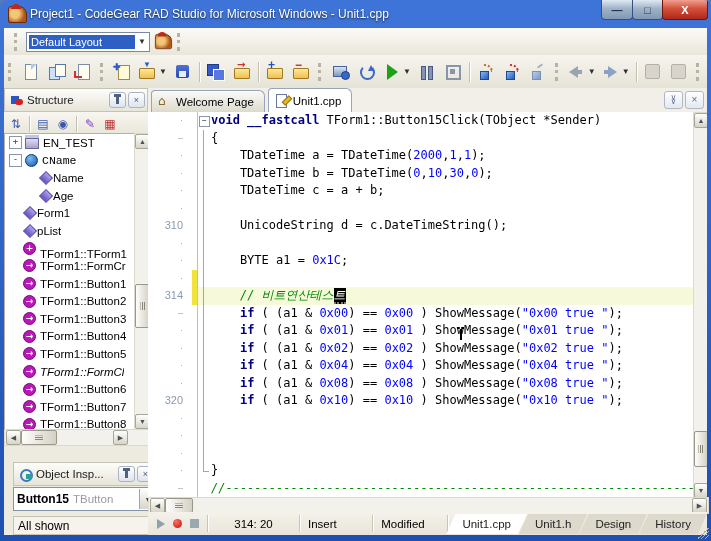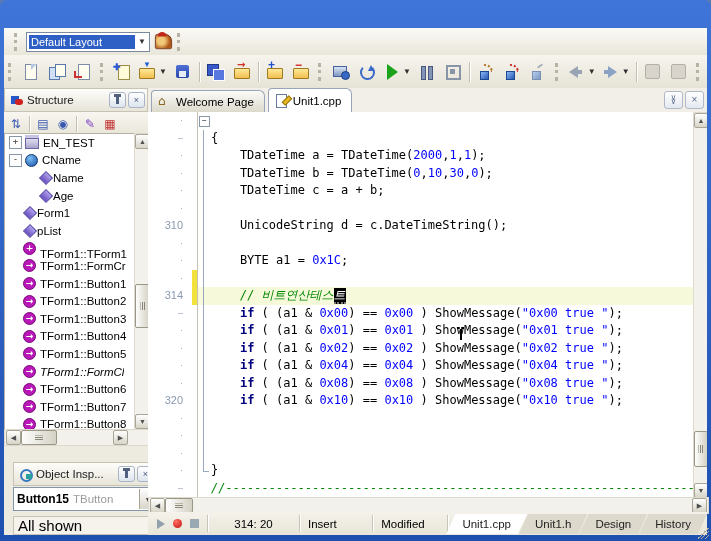--- a/index.html
+++ b/index.html
@@ -99,21 +99,21 @@
         background:repeating-linear-gradient(#8a8678 0 1px,transparent 1px 2px);}
   .sthumb.v:before{width:5px;height:8px;background:repeating-linear-gradient(90deg,#8a8678 0 1px,transparent 1px 2px);}
   
   #inspector-panel{left:9px;top:374px;width:144px;height:73px;}
   #obj-combo{height:22px;background:#fff;border:1px solid #8494a8;display:flex;align-items:center;margin-top:1px;}
   #obj-combo .oname{font-weight:bold;font-size:12px;margin-left:3px;}
   #obj-combo .otype{color:#9a9a9a;font-size:11.5px;margin-left:4px;flex:1;}
   #obj-combo .cbtn{width:16px;height:20px;background:linear-gradient(#fdfdfd,#d8d5c8);border-left:1px solid #a8a496;
         display:flex;align-items:center;justify-content:center;font-size:7px;color:#404040;}
   #allshown{position:absolute;left:0;bottom:0;width:142px;height:17px;background:#f5f3ec;border:1px solid #c6c2b4;
-        display:flex;align-items:center;padding-left:4px;font-size:15px;}
+        display:flex;align-items:center;padding-left:4px;font-size:12px;}
   
   #editor{left:148px;top:88px;width:559px;height:447px;background:#f1efe7;}
   #tabbar{left:0;top:0;width:559px;height:24px;border-bottom:1px solid #94a0b4;display:flex;align-items:flex-end;}
   .etab{height:21px;display:flex;align-items:center;padding:0 10px 0 6px;border:1px solid #98a4b8;border-bottom:none;
         border-radius:4px 6px 0 0;background:linear-gradient(#fafaf6,#dddacd);margin-left:3px;font-size:11.5px;white-space:nowrap;}
   .etab.active{background:#fff;height:23px;position:relative;z-index:2;}
   .eticon{width:14px;height:13px;margin-right:4px;position:relative;}
   .et-home{font:12px/13px "DejaVu Sans",sans-serif;color:#8a6820;}
   .et-unit:before{content:"";position:absolute;left:1px;top:0;width:9px;height:12px;background:#fff;border:1px solid #6878a0;}
   .et-unit:after{content:"";position:absolute;left:7px;top:4px;width:8px;height:3px;background:#e8b820;border:1px solid #907010;transform:rotate(-45deg);}
@@ -161,20 +161,33 @@
   
   #ibeam{left:456px;top:327px;width:9px;height:15px;z-index:50;pointer-events:none;}
   #ibeam:before{content:"";position:absolute;left:4px;top:2px;bottom:2px;width:1.5px;background:#000;}
   #ibeam:after{content:"";position:absolute;left:1px;top:0;width:7px;height:2px;background:#000;box-shadow:0 13px 0 #000;clip-path:polygon(0 0,40% 0,40% 100%,60% 100%,60% 0,100% 0,100% 100%,0 100%);}
 </style>
 </head>
 <body>
 
 <div id="win">
 
+  <div id="titlebar" class="abs">
+    <div id="title-icon" class="abs helmet"></div>
+    <div id="title-text" class="abs">Project1 - CodeGear RAD Studio for Microsoft Windows - Unit1.cpp</div>
+    <div id="btn-min" class="abs wbtn">
+        <span>—</span>
+      </div>
+    <div id="btn-max" class="abs wbtn">
+        <span>□</span>
+      </div>
+    <div id="btn-close" class="abs wbtn">
+        <span>X</span>
+      </div>
+  </div>
 
   <div id="menubar" class="abs">
     <span style="width:6px"></span>
     <span class="grip"></span>
     <span id="layout-combo">
       <span class="val">Default Layout</span>
       <span class="cb-arrow">▼</span>
     </span>
     <span class="helmet" style="transform:scale(.9);margin-left:4px;"></span>
     <span class="grip"></span>
@@ -296,21 +309,21 @@
         </div>
       <div id="tree" class="abs">
           <div class="trow">
             <span class="texp">+</span>
             <span class="tico ti-unit"></span>
             <span style="overflow: hidden;">EN_TEST</span>
           </div>
           <div class="trow">
             <span class="texp">-</span>
             <span class="tico ti-class"></span>
-            <span style="overflow: hidden;">CName</span>
+            <span style="overflow: hidden; font-family: Liberation Mono, monospace;">CName</span>
           </div>
           <div class="trow">
             <span class="tind"></span>
             <span class="tnoexp"></span>
             <span class="tico ti-member"></span>
             <span style="overflow: hidden;">Name</span>
           </div>
           <div class="trow">
             <span class="tind"></span>
             <span class="tnoexp"></span>
@@ -440,21 +453,21 @@
             <span>∨</span>
           </span>
         <span class="trb" style="font-size:10px;">
             <span>×</span>
           </span>
       </span>
     </div>
 
     <div id="content" class="abs">
       <div id="code">
-          <div class="cl"><span class="gut dot">·</span><span class="ybar"></span><span class="foldline"><span class="fbox">−</span></span></div>
+          <div class="cl"><span class="gut dot">·</span><span class="ybar"></span><span class="foldline"><span class="fbox">−</span></span><span class="ctext"><span class="k">void __fastcall</span><span class="t"> TForm1::Button15Click(TObject *Sender)</span></span></div>
           <div class="cl"><span class="gut dot">–</span><span class="ybar"></span><span class="foldline fline"></span><span class="ctext"><span class="t">{</span></span></div>
           <div class="cl"><span class="gut dot">·</span><span class="ybar"></span><span class="foldline fline"></span><span class="ctext"><span class="t">    TDateTime a = TDateTime(</span><span class="n">2000</span><span class="t">,</span><span class="n">1</span><span class="t">,</span><span class="n">1</span><span class="t">);</span></span></div>
           <div class="cl"><span class="gut dot">·</span><span class="ybar"></span><span class="foldline fline"></span><span class="ctext"><span class="t">    TDateTime b = TDateTime(</span><span class="n">0</span><span class="t">,</span><span class="n">10</span><span class="t">,</span><span class="n">30</span><span class="t">,</span><span class="n">0</span><span class="t">);</span></span></div>
           <div class="cl"><span class="gut dot">·</span><span class="ybar"></span><span class="foldline fline"></span><span class="ctext"><span class="t">    TDateTime c = a + b;</span></span></div>
           <div class="cl"><span class="gut dot">·</span><span class="ybar"></span><span class="foldline fline"></span><span class="ctext"></span></div>
           <div class="cl"><span class="gut">310</span><span class="ybar"></span><span class="foldline fline"></span><span class="ctext"><span class="t">    UnicodeString d = c.DateTimeString();</span></span></div>
           <div class="cl"><span class="gut dot">·</span><span class="ybar"></span><span class="foldline fline"></span><span class="ctext"></span></div>
           <div class="cl"><span class="gut dot">·</span><span class="ybar"></span><span class="foldline fline"></span><span class="ctext"><span class="t">    BYTE a1 = </span><span class="n">0x1C</span><span class="t">;</span></span></div>
           <div class="cl"><span class="gut dot">·</span><span class="ybar y"></span><span class="foldline fline"></span><span class="ctext"></span></div>
           <div class="cl hl"><span class="gut">314</span><span class="ybar y"></span><span class="foldline fline"></span><span class="ctext"><span class="t">    </span><span class="c">// 비트연산테스</span><span class="ime">트</span></span></div>

